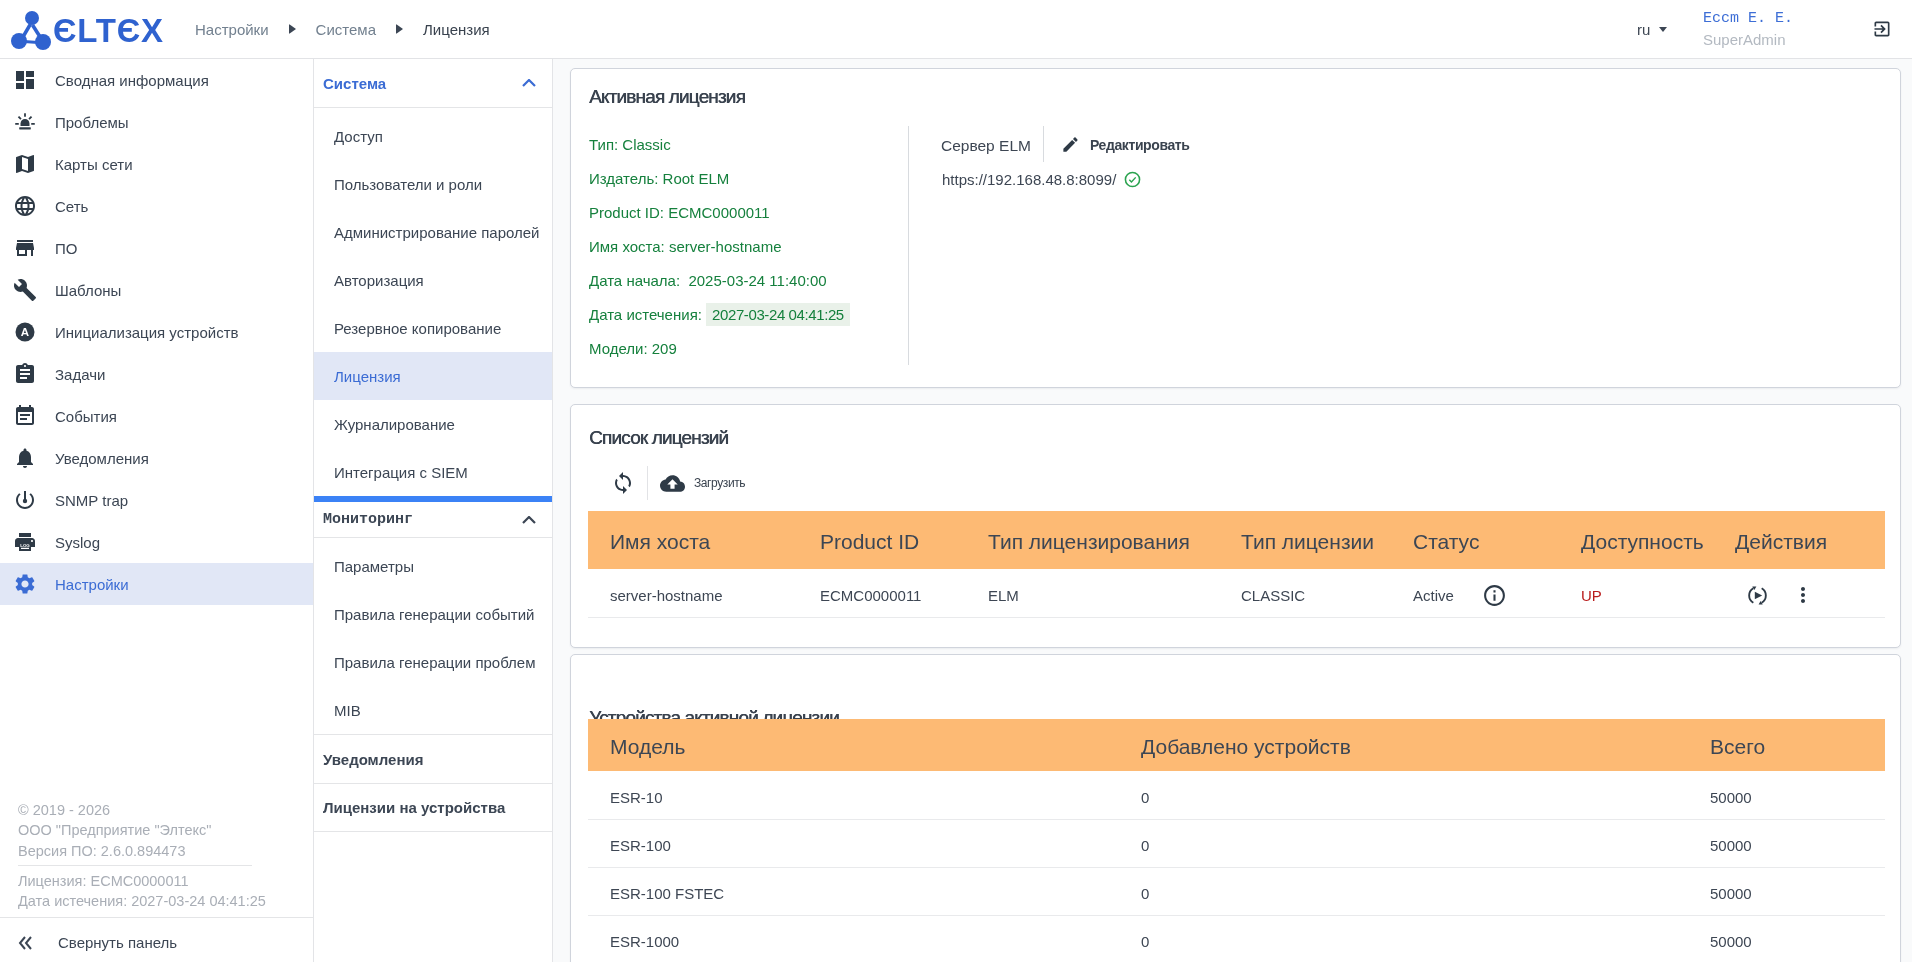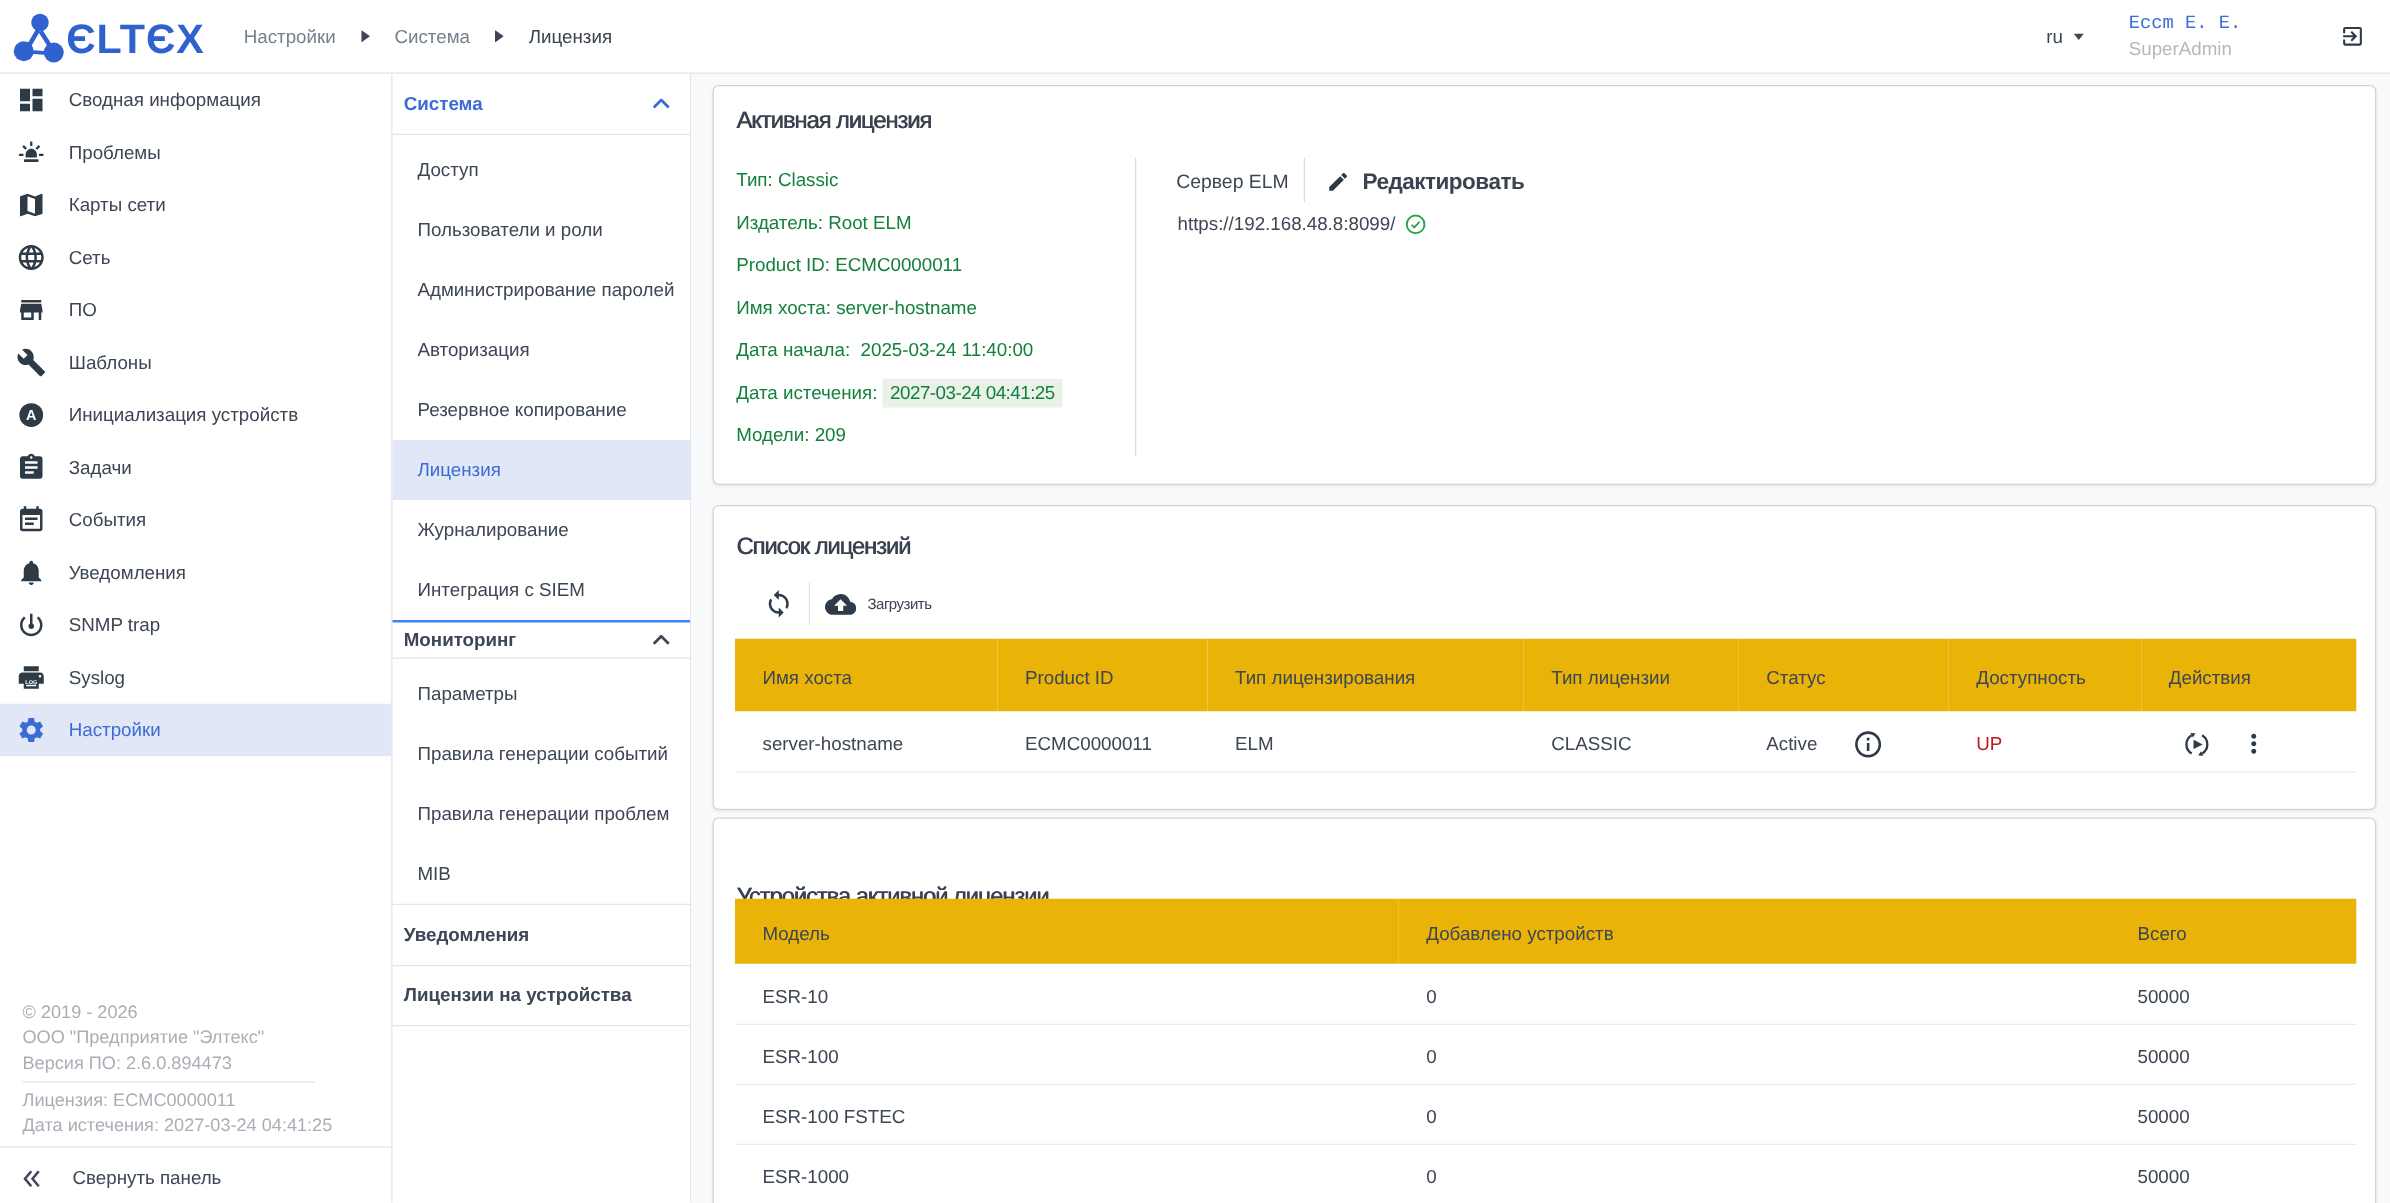--- a/index.html
+++ b/index.html
@@ -54,26 +54,26 @@
 #card1 { top:9px; height:320px; }
 #card2 { top:345px; height:244px; }
 #card3 { top:595px; height:400px; }
 
 
 .c1rows { position:absolute; left:18px; top:59px; line-height:34px; font-size:15px; color:#15803d; }
 .hl-date { background:#e9f1e9; padding:3px 6px; letter-spacing:-0.4px; }
 .vdiv { position:absolute; background:#d8dbdf; width:1px; }
 .c1right { position:absolute; left:370px; top:68px; }
 .editbtn { position:absolute; display:flex; align-items:center; }
-.editbtn .tx { font-weight:bold; font-size:18px; letter-spacing:-0.4px; color:#3a434f; margin-left:10px; }
+.editbtn .tx { font-weight:bold; font-size:14px; letter-spacing:-0.4px; color:#3a434f; margin-left:10px; }
 .urlrow { position:absolute; left:371px; top:102px; display:flex; align-items:center; font-size:15px; }
 
 
 .tbl { position:absolute; left:17px; border-collapse:collapse; table-layout:fixed; }
-.tbl th { background:#eab308; font-weight:normal; text-align:left; color:#3c4654; font-size:15px; padding:4px 0 0 22px; }
+.tbl th { background:#fdba74; font-weight:normal; text-align:left; color:#3c4654; font-size:21px; padding:4px 0 0 22px; }
 .tbl td { font-size:15px; color:#3d4653; padding:5px 0 0 22px; border-bottom:1px solid #e9eaec; }
 .tbl td.green { color:#b91c1c; }
 
 
 .toolbar { position:absolute; left:18px; top:57px; height:42px; display:flex; align-items:center; }
 .tb-sep { width:1px; height:34px; background:#e2e3e6; margin:0 12px 0 12px; }
 .loadbtn { display:flex; align-items:center; }
 .loadbtn .tx { font-weight:normal; margin-left:9px; font-size:12px; letter-spacing:-0.4px; color:#3a434f; }
 .cellflex { display:flex; align-items:center; }
 </style>
@@ -221,21 +221,21 @@
   <div class="s-items" style="padding-top:4px;">
     <div class="si">Доступ</div>
     <div class="si">Пользователи и роли</div>
     <div class="si">Администрирование паролей</div>
     <div class="si">Авторизация</div>
     <div class="si">Резервное копирование</div>
     <div class="si sel">Лицензия</div>
     <div class="si">Журналирование</div>
     <div class="si">Интеграция с SIEM</div>
   </div>
-  <div class="sec" style="height:31px; border-top:2px solid #3b82f6; border-bottom:1px solid #e4e5e7;">Мониторинг
+  <div class="sec" style="height:42px; border-top:6px solid #3b82f6; border-bottom:1px solid #e4e5e7;font-family:Liberation Mono, monospace;">Мониторинг
     <svg class="chev" width="14" height="8" viewBox="0 0 14 8">
         <path d="M1 7 L7 1 L13 7" stroke="#3c4654" stroke-width="2.2" fill="none"></path>
       </svg>
   </div>
   <div class="s-items" style="padding-top:4px;">
     <div class="si">Параметры</div>
     <div class="si">Правила генерации событий</div>
     <div class="si">Правила генерации проблем</div>
     <div class="si">MIB</div>
   </div>

